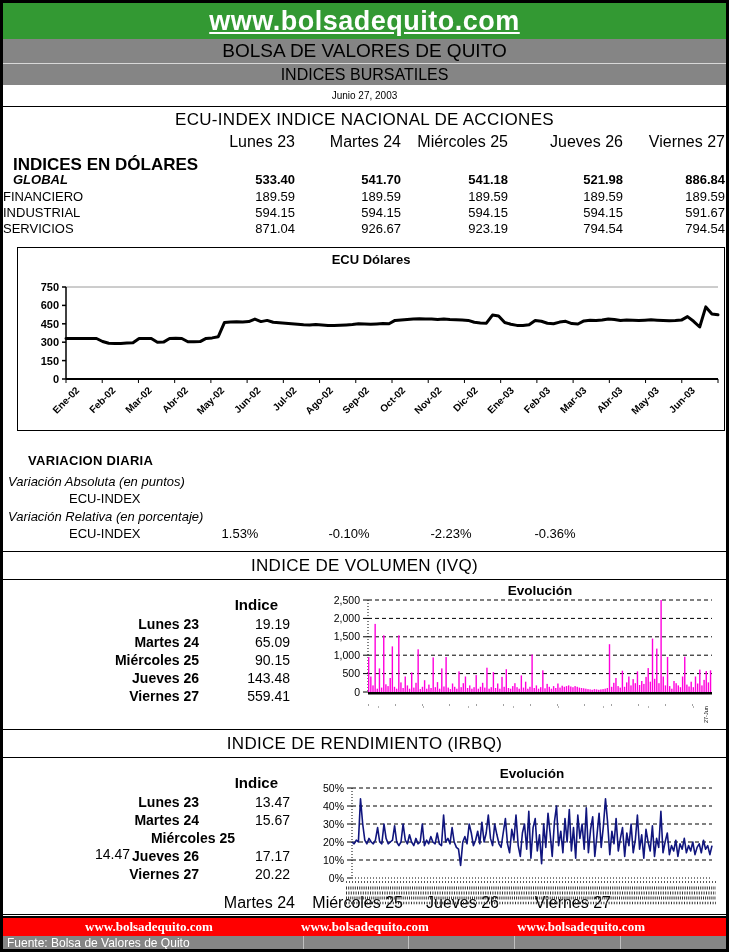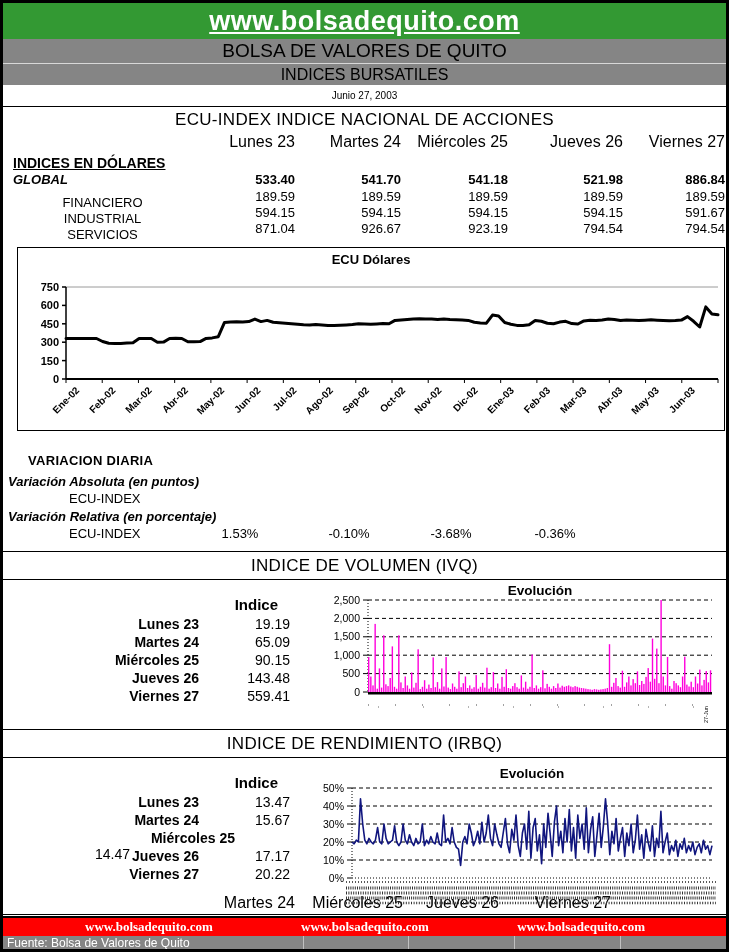--- a/index.html
+++ b/index.html
@@ -16,35 +16,35 @@
 .bar1{left:0;top:36px;width:723px;height:24px;background:#858585;display:flex;align-items:center;justify-content:center;font-size:19px}
 .bar2{left:0;top:60px;width:723px;height:22px;background:#858585;border-top:1px solid #d8d8d8;display:flex;align-items:center;justify-content:center;font-size:16px}
 .dateline{left:0;top:82px;width:723px;height:21px;display:flex;align-items:center;justify-content:center;font-size:10px}
 .rule{left:0;width:723px;height:0;border-top:1px solid #000}
 .sec-title{left:0;width:723px;height:23px;display:flex;align-items:center;justify-content:center;font-size:17px;letter-spacing:.3px}
 
 .cols{position:absolute;left:182px;top:0;display:flex}
 .col{text-align:right;font-size:16px}
 .w0{width:110px}.w1{width:106px}.w2{width:107px}.w3{width:115px}.w4{width:102px}
 .idx-head{left:0;top:130px;width:723px;height:20px}
-.group-lbl{left:10px;top:152px;font-size:14px;font-weight:bold;text-decoration:underline}
+.group-lbl{left:10px;top:152px;font-size:17px;font-weight:bold;}
 .idx-row{position:absolute;left:0;width:708px;height:16px;font-size:13px}
 .idx-row .vals{position:absolute;left:182px;top:1px;display:flex}
 .idx-row .vals .col{font-size:13px}
 .glbl{position:absolute;left:10px;top:1px;font-weight:bold;font-style:italic}
-.lbl{position:absolute;left:0;top:7px;width:199px;text-align:center}
+.lbl{position:absolute;left:0;top:1px;width:199px;text-align:left}
 .b{font-weight:bold}
 
 .chart-box{left:14px;top:244px;width:708px;height:184px;border:1px solid #000}
 
 .var-title{left:25px;top:450px;font-size:13px;font-weight:bold;letter-spacing:.3px}
 .var-head{left:0;top:444px;width:723px;height:20px}
 .vcol{text-align:right;font-size:16px}
 .vw0{width:110px}.vw1{width:108px}.vw2{width:96px}.vw3{width:112px}
-.var-sub{position:absolute;left:5px;font-size:13px;font-weight:bold;font-style:italic}
+.var-sub{position:absolute;left:5px;font-size:13px;font-weight:normal;font-style:italic}
 .var-row{position:absolute;left:0;width:723px;height:16px;font-size:13px}
 .var-row .rl{position:absolute;left:66px;top:0}
 .var-row .vals{position:absolute;left:182px;top:0;display:flex}
 .var-row .vcol{text-align:center;font-size:13px}
 
 .vt-head{position:absolute;left:0;width:275px;text-align:right;font-weight:bold;font-size:15px}
 .vt-row{position:absolute;left:0;width:290px;height:17px;font-size:14px}
 .vt-lbl{display:inline-block;width:196px;text-align:right;font-weight:bold}
 .vt-val{display:inline-block;width:91px;text-align:right}
 .small-chart{position:absolute;left:297px;width:422px}
@@ -193,21 +193,21 @@
 <div class="abs var-sub" style="top:471px">Variación Absoluta (en puntos)</div>
 <div class="var-row" style="top:488px">
   <span class="rl">ECU-INDEX</span>
 </div>
 <div class="abs var-sub" style="top:506px">Variación Relativa (en porcentaje)</div>
 <div class="var-row" style="top:523px">
   <span class="rl">ECU-INDEX</span>
   <div class="vals" id="var-rel-vals">
       <span class="vcol vw0">1.53%</span>
       <span class="vcol vw1">-0.10%</span>
-      <span class="vcol vw2">-3.68%</span>
+      <span class="vcol vw2">-2.23%</span>
       <span class="vcol vw3">-0.36%</span>
     </div>
 </div>
 
 <div class="abs rule" style="top:548px"></div>
 <div class="abs sec-title" style="top:551px">INDICE DE VOLUMEN (IVQ)</div>
 <div class="abs rule" style="top:576px"></div>
 <div class="vt-head" style="top:593px">Indice</div>
 <div id="vol-rows">
     <div class="vt-row" style="top: 613px;"><span class="vt-lbl">Lunes 23</span><span class="vt-val">19.19</span></div>

